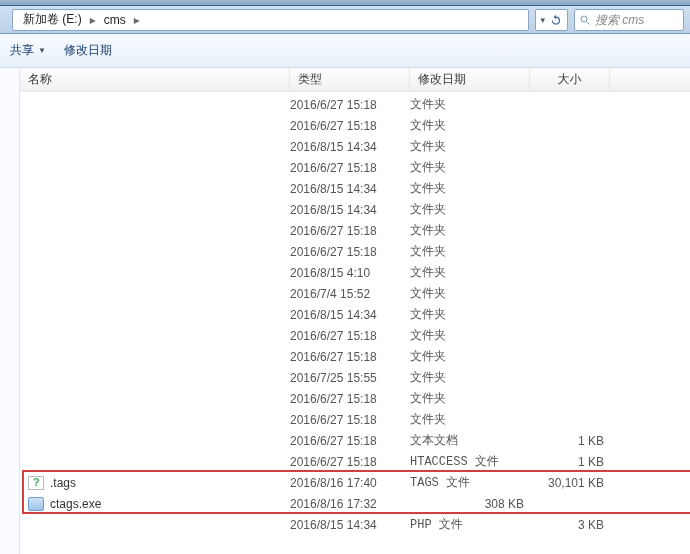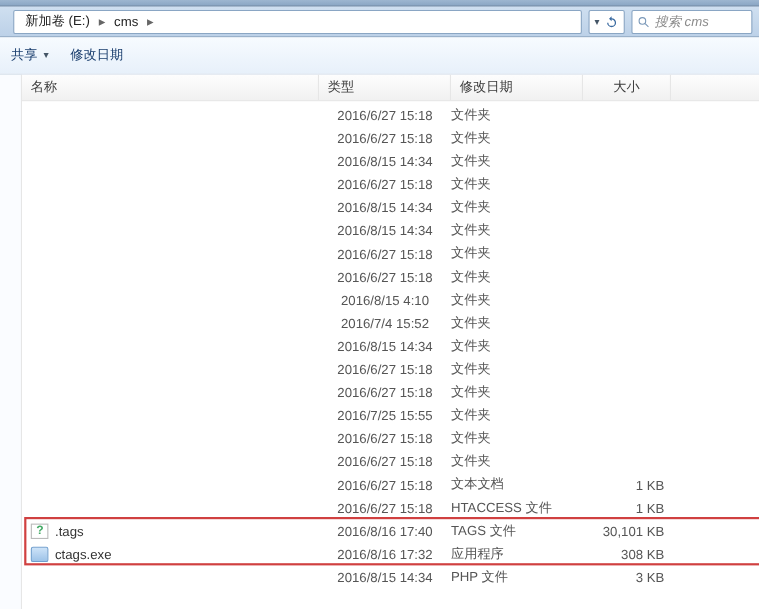--- a/index.html
+++ b/index.html
@@ -64,22 +64,22 @@
 
   .rows { padding-top: 2px; }
   .row {
     display: grid;
     grid-template-columns: 270px 120px 120px 80px;
     align-items: center;
     height: 21px;
     color: #333;
   }
   .row .c-name { display: flex; align-items: center; gap: 6px; padding-left: 8px; text-align: right; }
-  .row .c-date { color: #555; text-align: center; }
-  .row .c-type { color: #555; }
+  .row .c-date { color: #555; }
+  .row .c-type { color: #555; font-family: Liberation Mono, monospace; }
   .row .c-size { text-align: right; padding-right: 6px; color: #555; }
 
   .ico-folder, .ico-file, .ico-app, .ico-txt, .ico-unknown {
     width: 16px; height: 14px; display: inline-block; flex: 0 0 16px;
   }
   .ico-folder { background: linear-gradient(#ffe9a8,#f6c850); border: 1px solid #d9a93a; border-radius: 2px; }
   .ico-txt { background: #fff; border: 1px solid #bbb; position: relative; }
   .ico-txt::before { content:""; position:absolute; left:2px; right:2px; top:3px; height:1px; background:#999; box-shadow:0 3px 0 #999,0 6px 0 #999; }
   .ico-app { background: linear-gradient(#cde3f8,#9ec3e8); border: 1px solid #6f9fce; border-radius: 2px; }
   .ico-unknown { background: #fff; border: 1px solid #bbb; position: relative; }
@@ -338,21 +338,20 @@
           <div class="c-date">2016/8/16 17:40</div>
           <div class="c-type">TAGS 文件</div>
           <div class="c-size">30,101 KB</div>
         </div>
         <div class="row">
           <div class="c-name">
             <span class="ico-app"></span>
             <span>ctags.exe</span>
           </div>
           <div class="c-date">2016/8/16 17:32</div>
-          <div class="c-type">应用程序</div>
           <div class="c-size">308 KB</div>
         </div>
         <div class="row">
           <div class="c-name smudge">
             <span class="ico-txt" style="visibility: hidden;"></span>
             <span></span>
           </div>
           <div class="c-date">2016/8/15 14:34</div>
           <div class="c-type">PHP 文件</div>
           <div class="c-size">3 KB</div>

